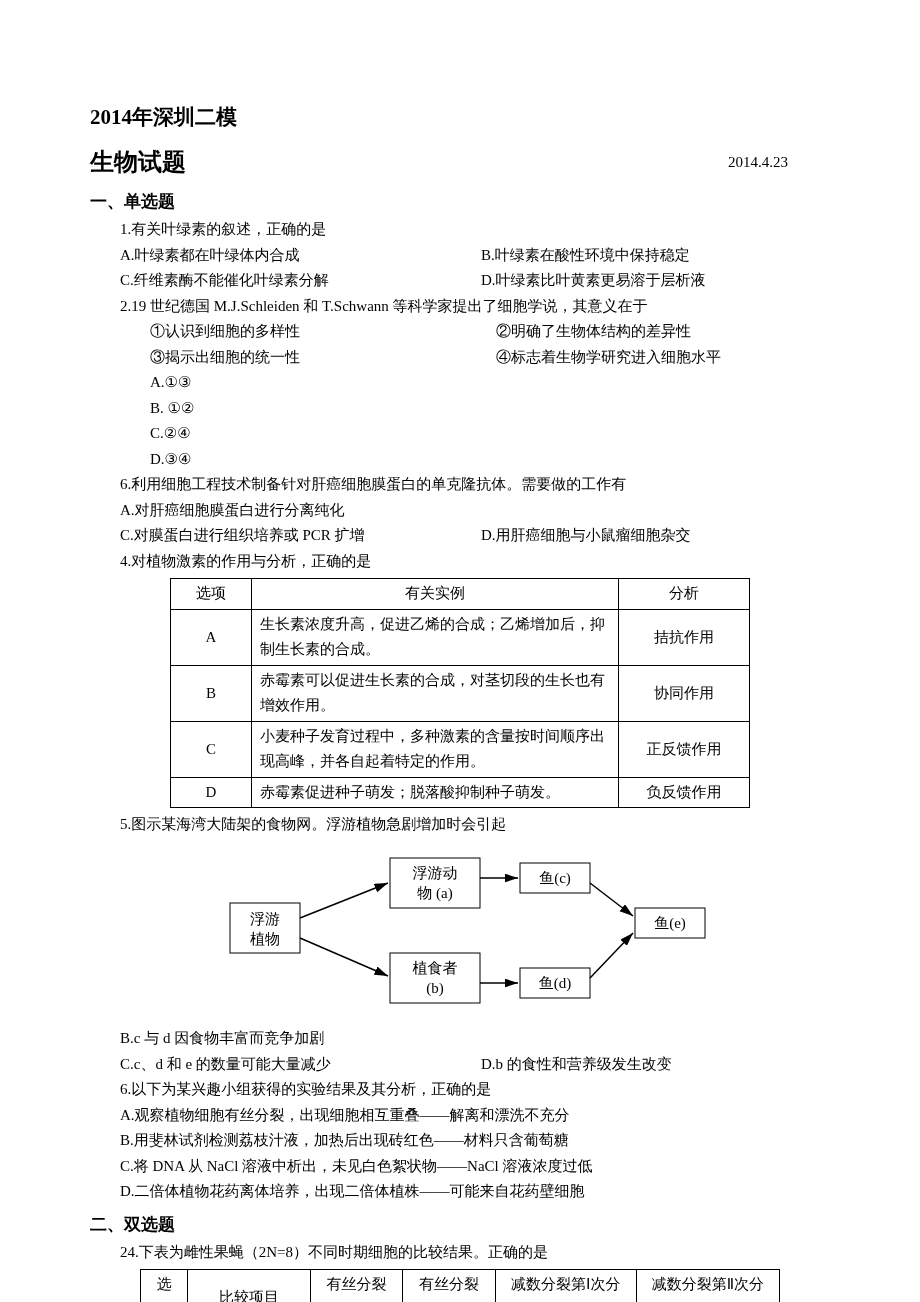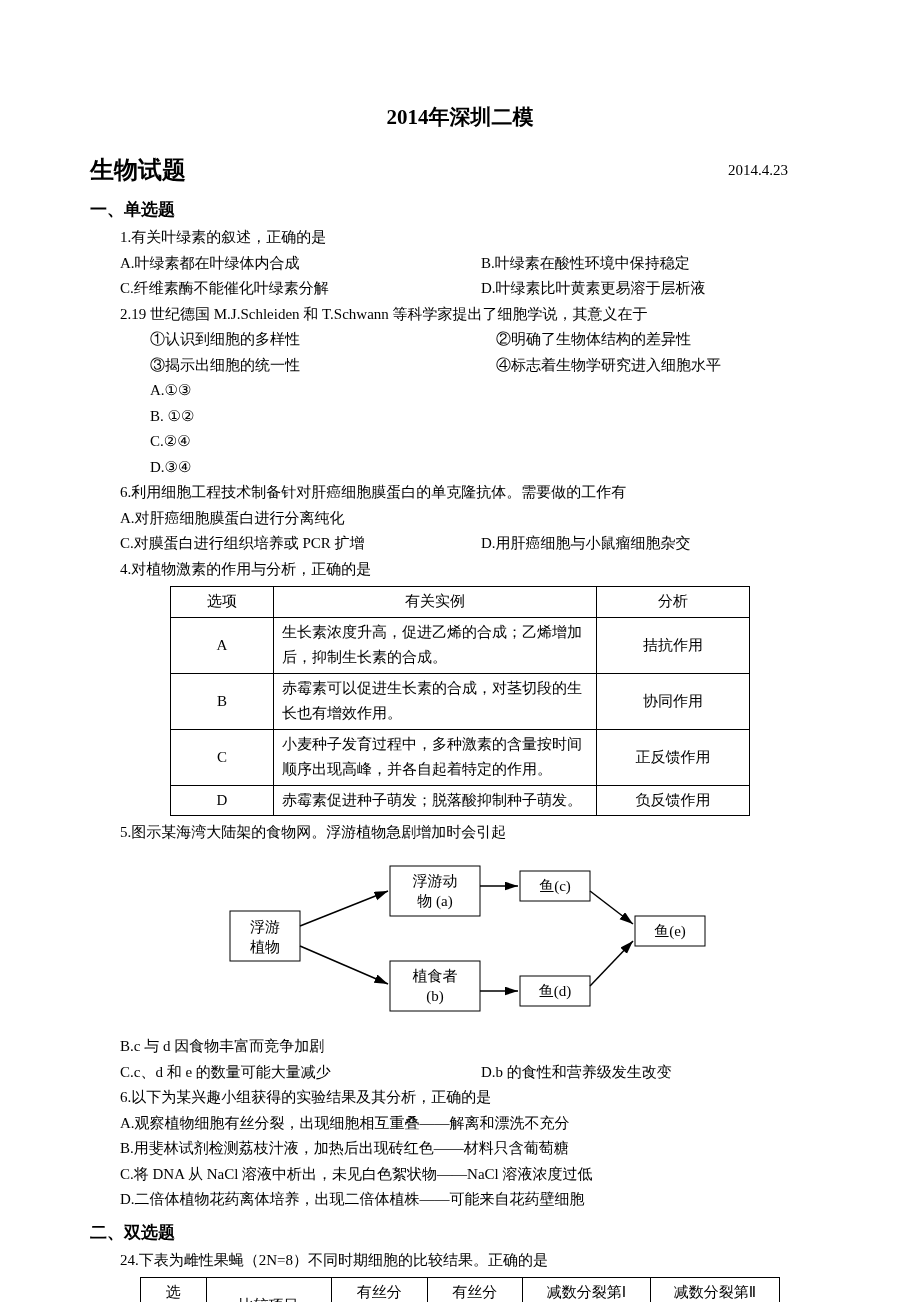--- a/index.html
+++ b/index.html
@@ -7,24 +7,24 @@
       font-size: 15px;
       line-height: 1.7;
       color: #000;
       background: #fff;
       width: 920px;
       margin: 0;
       padding: 100px 90px 50px 90px;
       box-sizing: border-box;
     }
     .title {
-      text-align: center;
+      text-align: left;
       font-size: 21px;
       font-weight: bold;
-      margin-bottom: 14px;
+      margin-bottom: 6px;
     }
     .subtitle-row {
       text-align: left;
       font-size: 24px;
       font-weight: bold;
       position: relative;
     }
     .subtitle-row .date {
       font-size: 15px;
       font-weight: normal;
@@ -42,21 +42,21 @@
     .opts { display: flex; flex-direction: column; }
     .opts > span { flex: 1; }
     .opts2 { display: flex; gap: 12px; }
     .opts2 > span { flex: 1; }
     table.border-table {
       border-collapse: collapse;
       margin: 4px auto 4px auto;
     }
     table.border-table td, table.border-table th {
       border: 1px solid #000;
-      padding: 2px 21px;
+      padding: 2px 10px;
       text-align: center;
       vertical-align: middle;
     }
     table.border-table .left-text { text-align: left; padding: 2px 8px; }
     .q4-table { width: 580px; }
     .q4-table td:nth-child(1) { width: 60px; }
     .q4-table td:nth-child(3) { width: 110px; }
     .diagram-wrap {
       text-align: center;
       margin: 10px 0 0 0;

